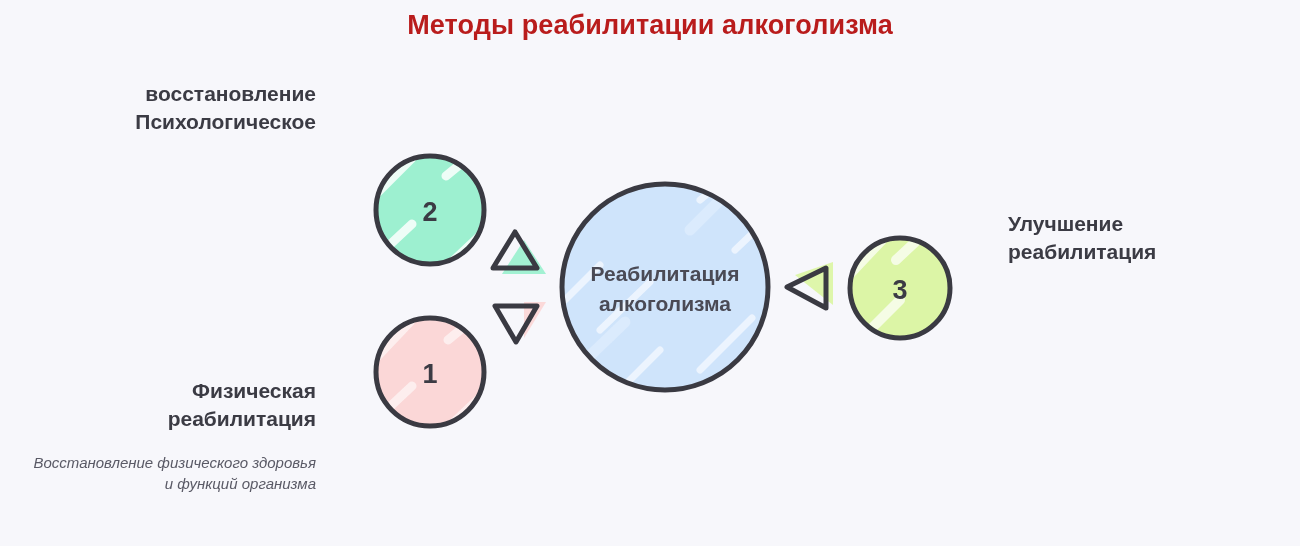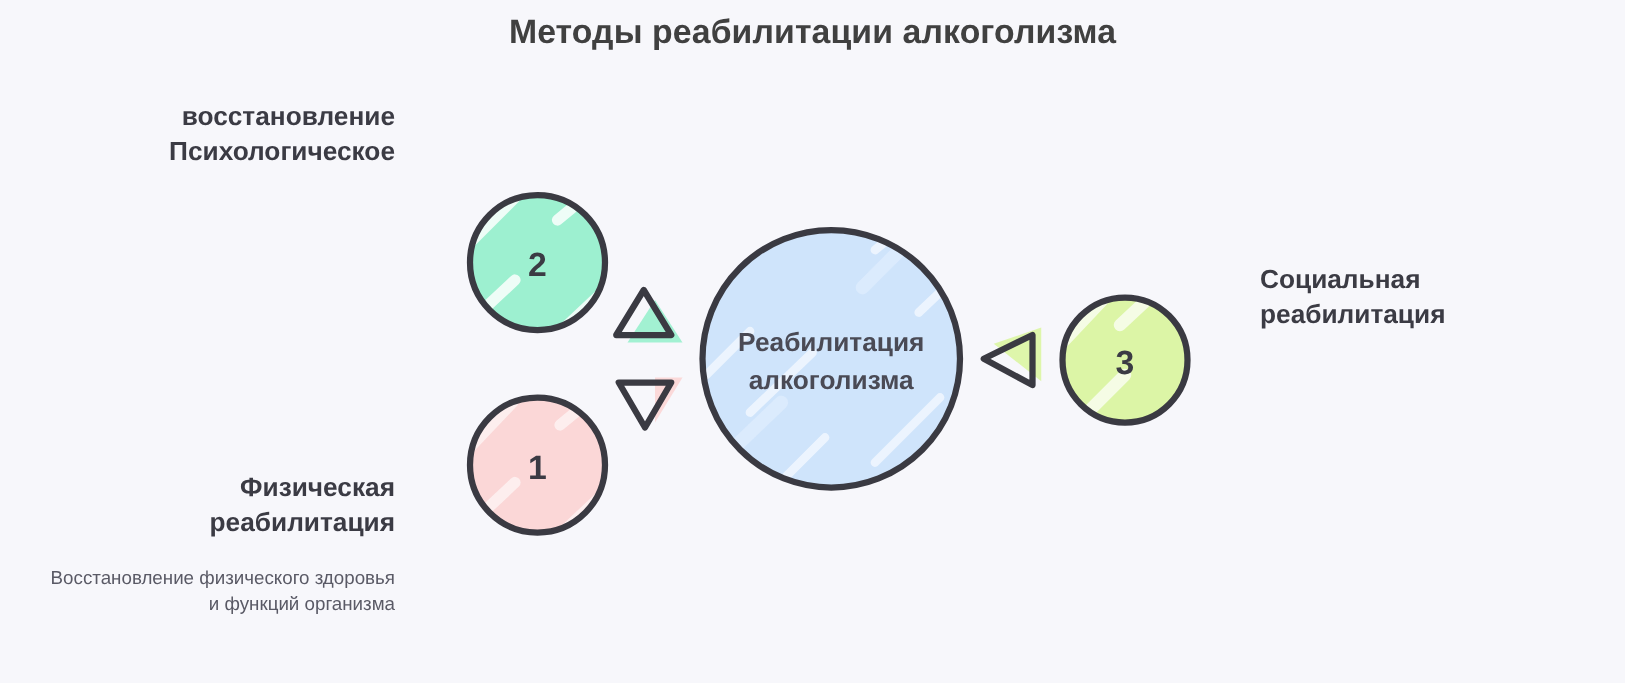--- a/index.html
+++ b/index.html
@@ -24,21 +24,21 @@
 
   
   .title {
     position: absolute;
     left: 0;
     top: 10px;
     width: 1300px;
     text-align: center;
     font-size: 27px;
     font-weight: bold;
-    color: #404040;
+    color: #b91c1c;
     letter-spacing: 0.1px;
   }
 
   
   .block {
     position: absolute;
   }
   .block .heading {
     font-size: 21px;
     font-weight: bold;
@@ -59,21 +59,21 @@
     width: 286px;
   }
   #block-psych .desc { margin-top: 18px; }
 
   #block-phys {
     left: 30px;
     top: 333px;
     width: 286px;
     margin-top: 44px;
   }
-  #block-phys .desc { margin-top: 18px; }
+  #block-phys .desc { margin-top: 18px; font-style: italic; }
 
   #block-social {
     left: 1008px;
     top: 210px;
     width: 250px;
   }
   #block-social .desc { margin-top: 14px; }
 
   
   #diagram {
@@ -114,21 +114,21 @@
   <div class="block align-right" id="block-phys">
     <div class="heading">
       <div>Физическая</div>
       <div>реабилитация</div>
     </div>
     <div class="desc">Восстановление физического здоровья и функций организма</div>
   </div>
 
   <div class="block align-left" id="block-social">
     <div class="heading">
-      <div>Социальная</div>
+      <div>Улучшение</div>
       <div>реабилитация</div>
     </div>
   </div>
 
   <svg id="diagram" viewBox="0 0 1300 546">
     <defs>
 
       <clipPath id="clip-center">
           <circle cx="665" cy="287" r="103"></circle>
         </clipPath>

